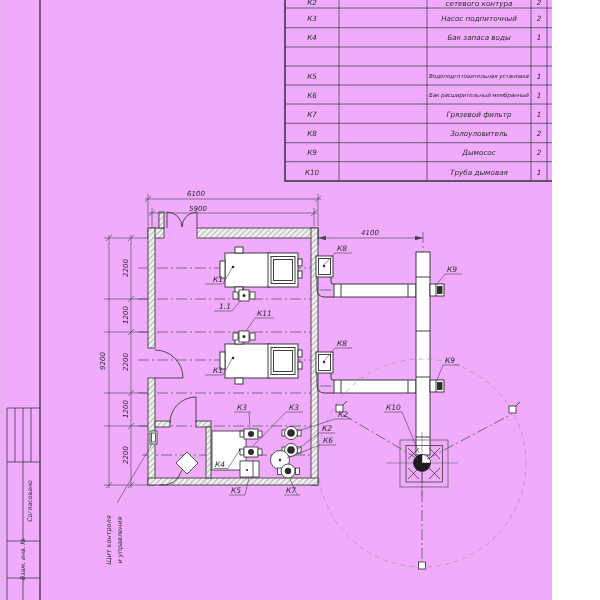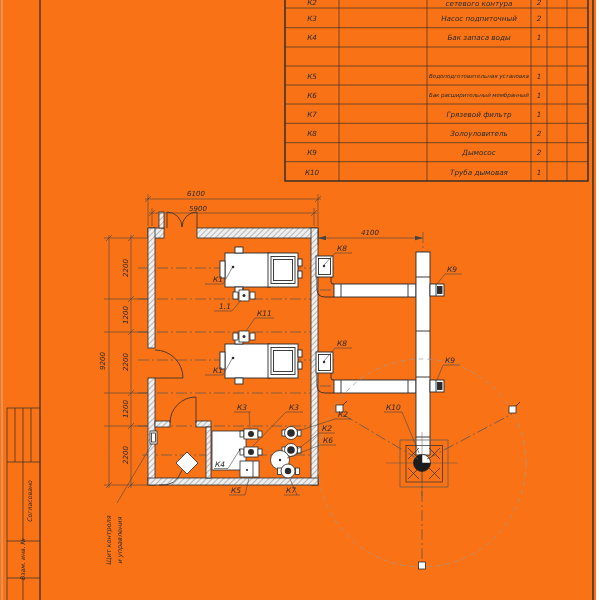--- a/index.html
+++ b/index.html
@@ -1,16 +1,16 @@
 <!DOCTYPE html>
 <html><head>
 <meta charset="utf-8">
 <style>
   html,body{margin:0;padding:0;background:#ffffff;}
-  .sheet{position:relative;width:596px;height:600px;background:#f97316;overflow:hidden;text-decoration:underline;}
+  .sheet{position:relative;width:552px;height:600px;background:#f0abfc;overflow:hidden;text-decoration:underline;}
   svg{position:absolute;left:0;top:0;}
   svg text{font-family:"DejaVu Sans",sans-serif;font-style:italic;fill:#2a2a2a;stroke:none;}
   .dimtxt{font-size:7px;}
   .lbltxt{font-size:7.5px;}
   .tbltxt{font-size:7.2px;}
   .tblsmall{font-size:5.6px;}
   .stamptxt{font-size:6.2px;}
   .paneltxt{font-size:6.5px;}
 </style>
 </head>

